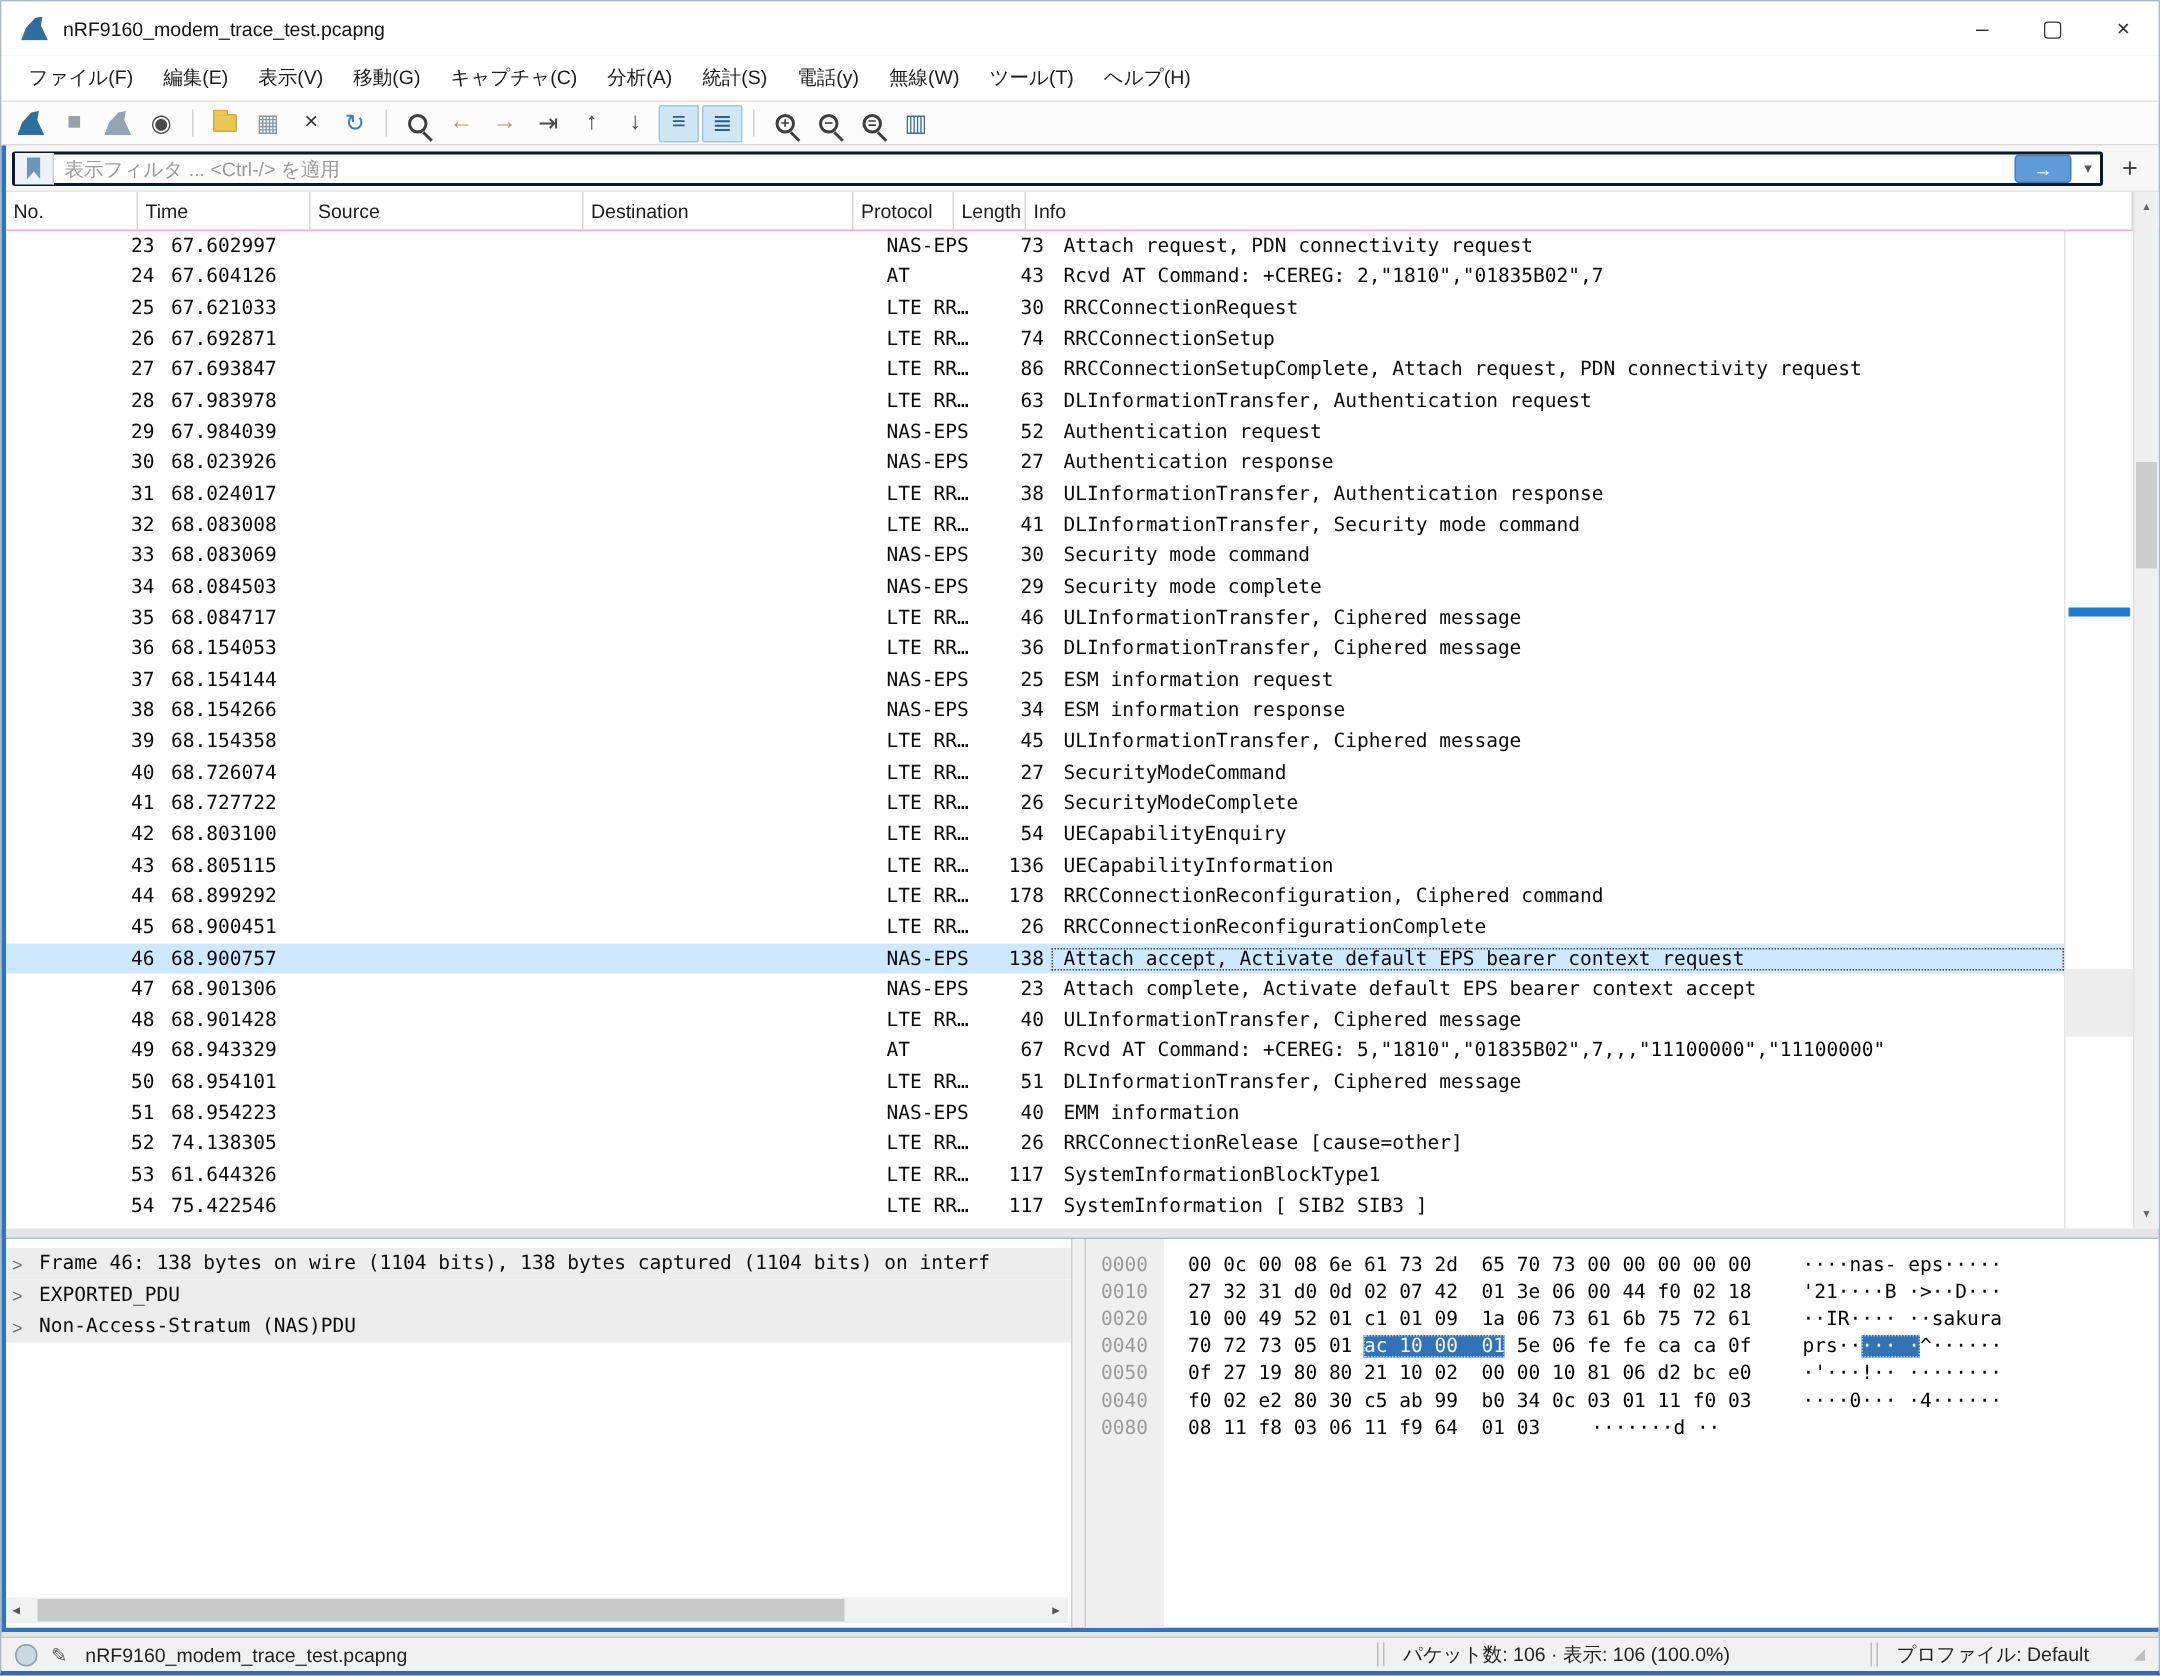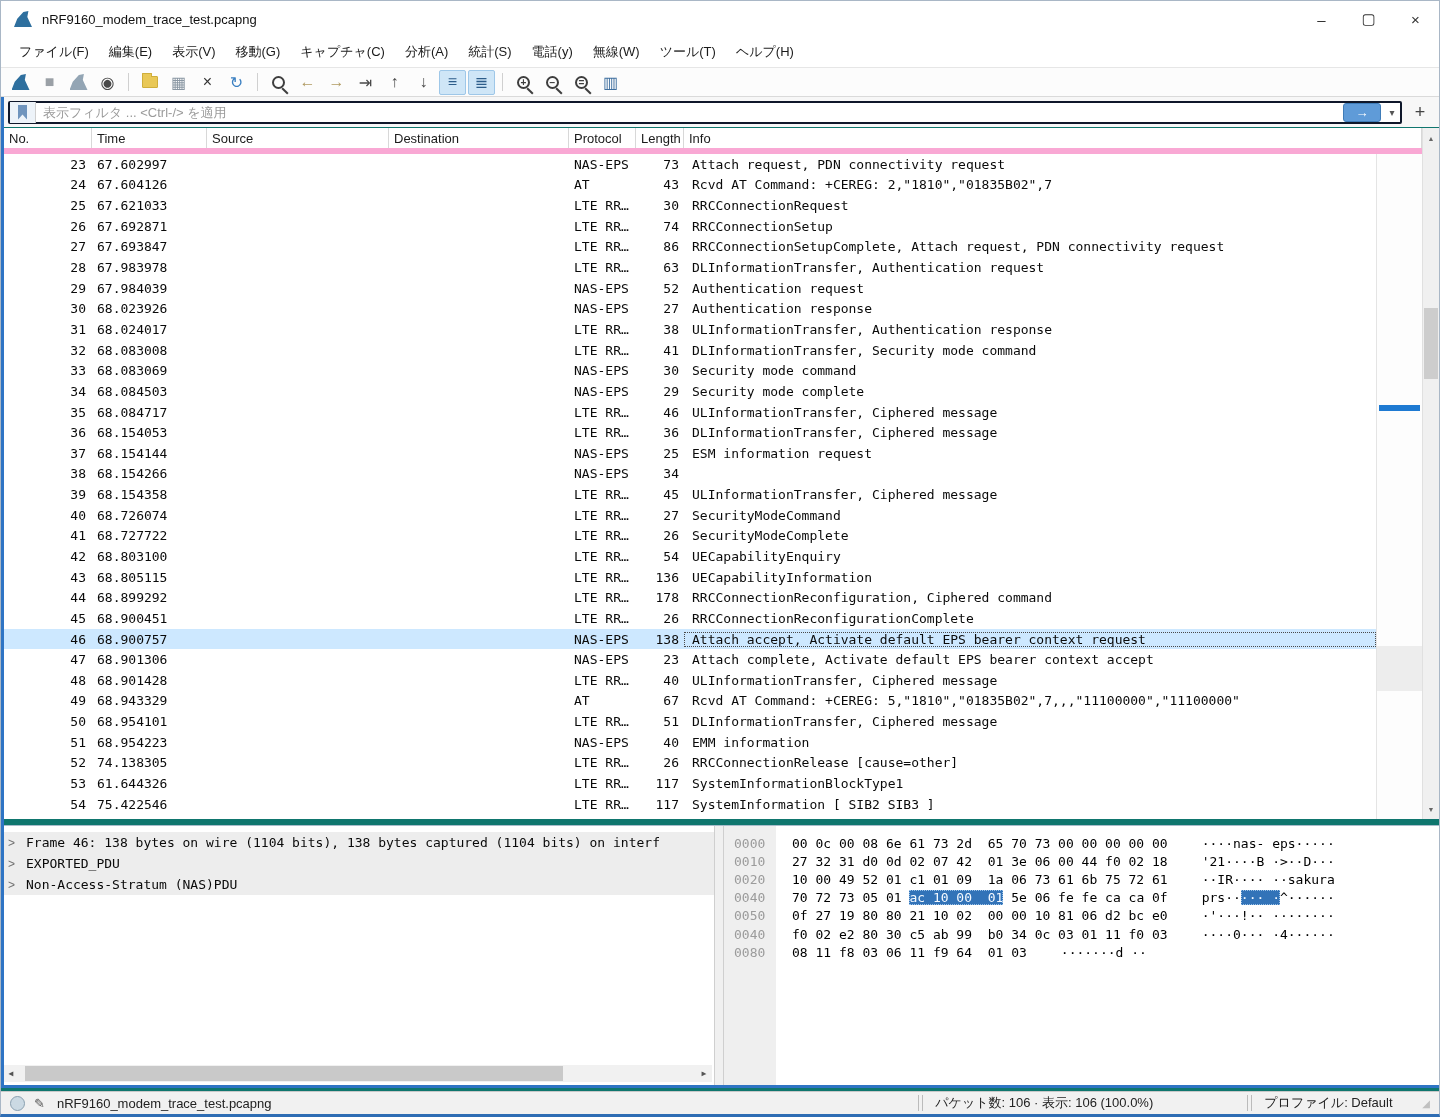--- a/index.html
+++ b/index.html
@@ -1,18 +1,18 @@
 <!DOCTYPE html>
 <html><head>
 <meta charset="utf-8">
 <style>
 *{margin:0;padding:0;box-sizing:border-box}
 html,body{width:1440px;height:1117px;overflow:hidden}
 body{font-family:"Liberation Sans",sans-serif;background:#fff}
-.window{position:absolute;inset:0;background:#0f766e;border:1px solid #a9b7c6;border-bottom:4px solid #2e6db4}
+.window{position:absolute;inset:0;background:#e5e5e5;border:1px solid #a9b7c6;border-bottom:4px solid #2e6db4}
 
 .titlebar{position:absolute;top:0;left:0;right:0;height:36px;background:#fff;display:flex;align-items:center;padding-left:13px}
 .fin{display:inline-block;width:18px;height:16px;background:#2e6f9e;clip-path:polygon(0 100%,18% 48%,52% 6%,80% 0,74% 38%,100% 100%)}
 .fin.muted{background:#93a5b4}
 .title-text{margin-left:10px;font-size:13px;color:#111}
 .win-controls{margin-left:auto;display:flex;height:36px}
 .win-btn{width:47px;height:36px;display:flex;align-items:center;justify-content:center;font-size:15px;color:#333}
 
 .menubar{position:absolute;top:36px;left:0;right:0;height:30px;background:#fff;display:flex;align-items:center;padding-left:8px;font-size:13px}
 .menu-item{padding:5px 10px;color:#1a1a1a}
@@ -32,26 +32,26 @@
 .bookmark{width:9px;height:15px;background:#6f94bd;clip-path:polygon(0 0,100% 0,100% 100%,50% 66%,0 100%)}
 .filter-input{flex:1;border:none;outline:none;font-size:13px;color:#333;padding-left:7px;background:transparent;font-family:"Liberation Sans",sans-serif}
 .filter-input::placeholder{color:#9a9a9a}
 .apply-btn{width:38px;height:19px;background:#5f9bd8;border:1px solid #3f7cb8;border-radius:3px;color:#fff;display:flex;align-items:center;justify-content:center;font-size:13px;margin-right:3px;font-weight:bold}
 .caret-btn{width:16px;color:#555;font-size:10px;text-align:center}
 .add-filter-btn{width:24px;height:23px;margin-left:6px;font-size:18px;color:#444;display:flex;align-items:center;justify-content:center}
 
 .left-accent{position:absolute;left:0;top:96px;width:3px;bottom:27px;background:#2e74c4;z-index:9}
 
 .packet-area{position:absolute;top:127px;left:0;right:0;height:691px;background:#fff}
-.plist-header{display:flex;height:26px;border-bottom:6px solid #f9a8d4;font-size:13px;color:#1a1a1a;align-items:stretch;padding-left:3px;padding-right:17px;background:#fff}
+.plist-header{display:flex;height:26px;border-bottom:1px solid #f9a8d4;font-size:13px;color:#1a1a1a;align-items:stretch;padding-left:3px;padding-right:17px;background:#fff}
 .ph-cell{border-right:1px solid #d8d8d8;display:flex;align-items:center;padding-left:5px;overflow:hidden;white-space:nowrap}
 .c-no{width:88px}.c-time{width:115px}.c-src{width:182px}.c-dst{width:180px}.c-proto{width:67px}.c-len{width:48px}.c-info{flex:1;min-width:0}
 .ph-cell.c-no{justify-content:flex-start}
 .plist-rows{position:absolute;top:26px;left:0;right:63px;bottom:4px;overflow:hidden;font-family:"DejaVu Sans Mono",monospace;font-size:13px}
-.prow{display:flex;height:20.65px;align-items:center;padding-left:3px;white-space:nowrap;color:#0a0a0a}
+.prow{display:flex;height:20.65px;align-items:center;padding-left:20px;white-space:nowrap;color:#0a0a0a}
 .prow.sel{background:#cde8ff}
 .prow .c-no{text-align:right;padding-right:6px}
 .prow .c-time{padding-left:5px}
 .prow .c-proto{padding-left:5px}
 .prow .c-len{text-align:right;padding-right:5px}
 .prow .c-info{padding-left:8px;overflow:hidden}
 .prow.sel .c-info{outline:1px dotted #4a4a4a;outline-offset:-1px}
 .minimap{position:absolute;top:26px;right:17px;width:46px;bottom:0;border-left:1px solid #e4e4e4;background:#fdfdfd}
 .mini-block{position:absolute;left:0;right:0;top:492px;height:45px;background:#ededed}
 .mini-sel{position:absolute;left:2px;right:2px;top:251px;height:6px;background:#1e7ad2}
@@ -341,20 +341,21 @@
           <span class="c-len">25</span>
           <span class="c-info">ESM information request</span>
         </div>
         <div class="prow">
           <span class="c-no">38</span>
           <span class="c-time">68.154266</span>
           <span class="c-src"></span>
           <span class="c-dst"></span>
           <span class="c-proto">NAS-EPS</span>
           <span class="c-len">34</span>
+          <span class="c-info">ESM information response</span>
         </div>
         <div class="prow">
           <span class="c-no">39</span>
           <span class="c-time">68.154358</span>
           <span class="c-src"></span>
           <span class="c-dst"></span>
           <span class="c-proto">LTE RR…</span>
           <span class="c-len">45</span>
           <span class="c-info">ULInformationTransfer, Ciphered message</span>
         </div>

